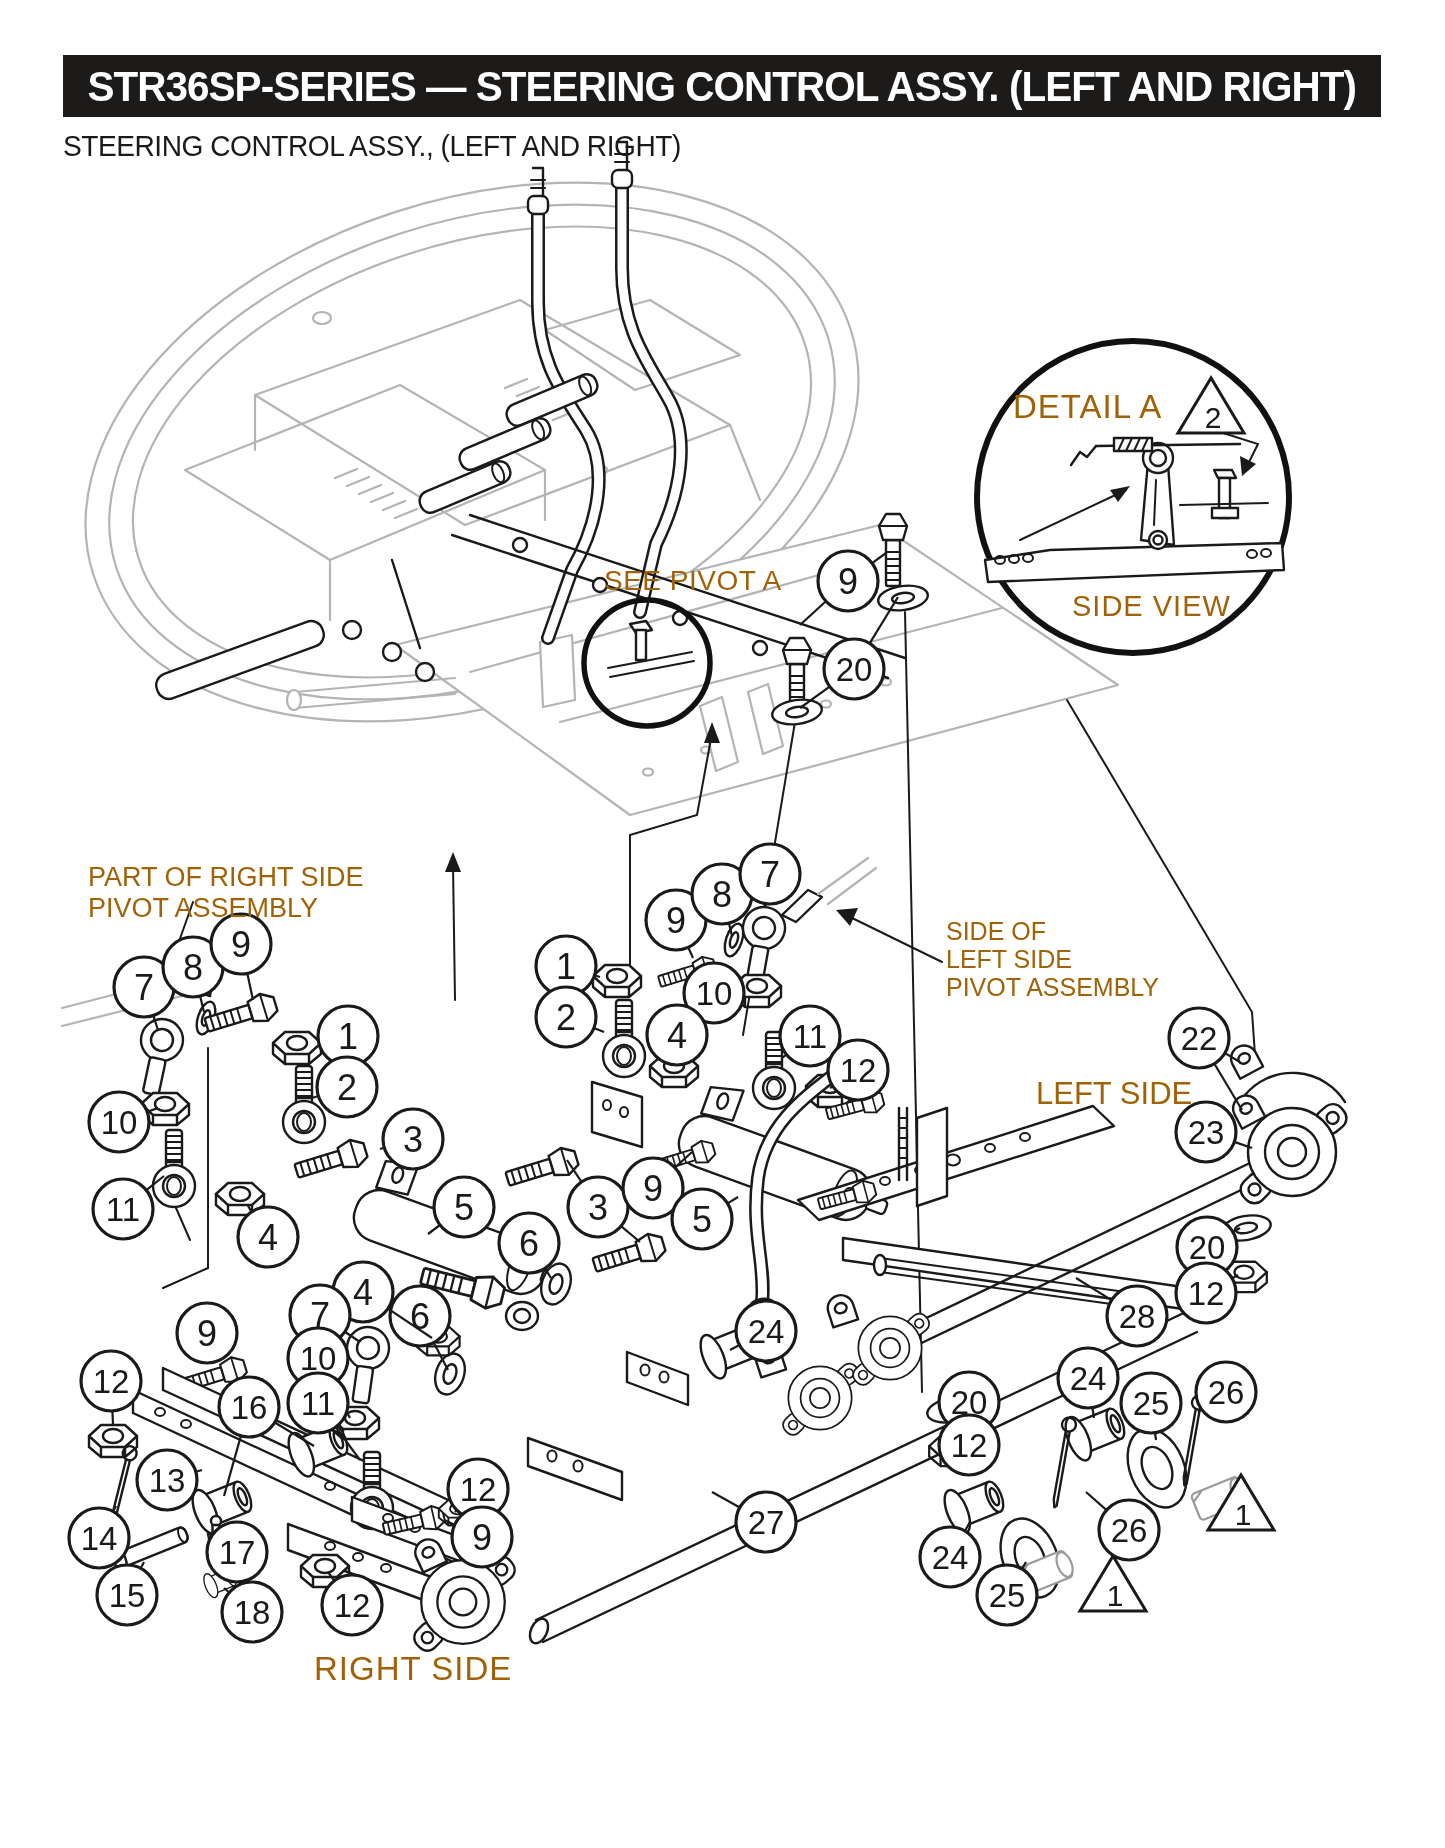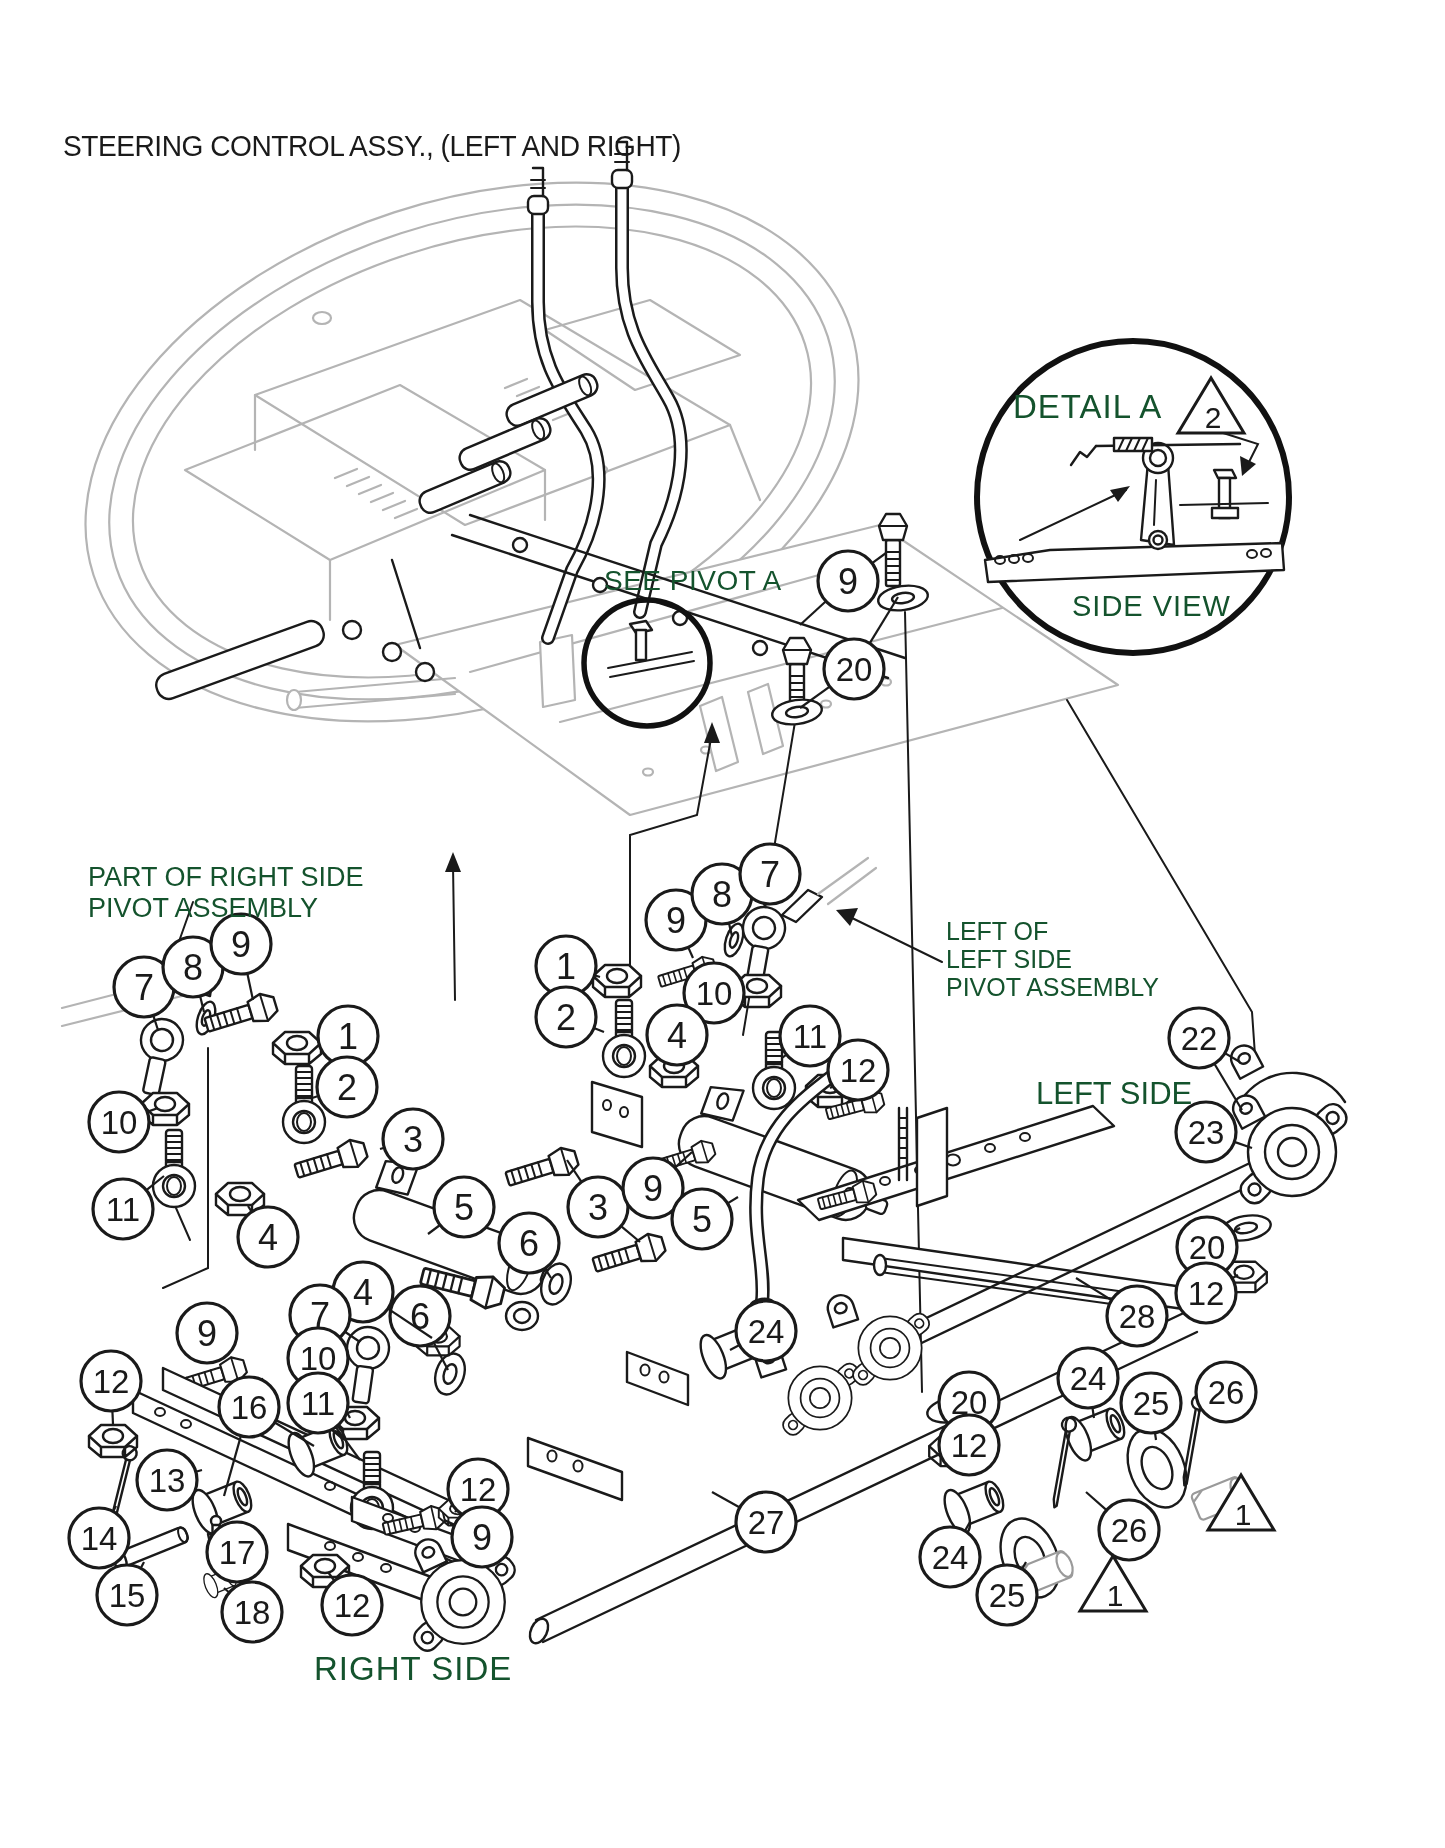--- a/index.html
+++ b/index.html
@@ -6,21 +6,21 @@
   .page{position:relative;width:1445px;height:1848px;background:#ffffff;margin:0 auto;
         font-family:"Liberation Sans", sans-serif;overflow:hidden;}
   .header-bar{position:absolute;left:63px;top:55px;width:1318px;height:62px;background:#1d1b1a;
         display:flex;align-items:center;justify-content:center;}
   .header-bar span{color:#fff;font-size:43px;font-weight:bold;letter-spacing:-1px;
         transform:scaleX(.94);white-space:nowrap;}
   .subtitle{position:absolute;left:63px;top:130px;font-size:29px;color:#1a1a1a;
         letter-spacing:-.5px;transform:scaleX(.97);transform-origin:left;}
   .diagram{position:absolute;left:0;top:0;width:1445px;height:1848px;}
   .diagram svg{position:absolute;left:0;top:0;}
-  .lbl{position:absolute;color:#14532d;white-space:nowrap;}
+  .lbl{position:absolute;color:#a16207;white-space:nowrap;}
   .lbl-see{left:604px;top:565px;font-size:28px;letter-spacing:.5px;}
   .lbl-rpivot{left:88px;top:842px;font-size:27px;line-height:31px;margin-top:20px;}
   .lbl-lpivot{left:946px;top:917px;font-size:25px;line-height:28px;}
   .lbl-leftside{left:1036px;top:1076px;font-size:31px;}
   .lbl-rightside{left:314px;top:1650px;font-size:33px;letter-spacing:1px;}
   .lbl-detail{left:1013px;top:388px;font-size:33px;letter-spacing:1px;}
   .lbl-sideview{left:1072px;top:582px;font-size:29px;letter-spacing:1px;margin-top:8px;}
   
   .k{stroke:#1a1a1a;stroke-width:2.4;fill:none;stroke-linecap:round;stroke-linejoin:round}
   .kf{stroke:#1a1a1a;stroke-width:2.4;fill:#fff;stroke-linejoin:round}
@@ -36,20 +36,23 @@
   .callout text{fill:#1a1a1a;font-family:"Liberation Sans",sans-serif}
   .leader{stroke:#1a1a1a;stroke-width:2.2}
   .flag polygon{fill:#fff;stroke:#1a1a1a;stroke-width:3}
   .flag text{fill:#1a1a1a;font-family:"Liberation Sans",sans-serif}
 </style>
 </head>
 <body>
 
 <div class="page">
 
+  <div class="header-bar">
+    <span>STR36SP-SERIES — STEERING CONTROL ASSY. (LEFT AND RIGHT)</span>
+  </div>
   <div class="subtitle">STEERING CONTROL ASSY., (LEFT AND RIGHT)</div>
 
   <div class="diagram">
 
   <svg id="art" width="1445" height="1848" viewBox="0 0 1445 1848">
     <defs>
       <g id="s-nut">
         <polygon class="kf" points="-24,-4 -12,-15 12,-15 24,-4 12,7 -12,7"></polygon>
         <path class="k" d="M-24,-4 L-24,7 M24,-4 L24,7 M-12,7 L-12,17 M12,7 L12,17 M-24,7 L-12,17 L12,17 L24,7"></path>
         <ellipse class="kf" cx="0" cy="-4" rx="10" ry="7"></ellipse>
@@ -694,21 +697,21 @@
           <text x="1115" y="1606" text-anchor="middle" font-size="30">1</text>
         </g>
       </svg>
 
   <div class="lbl lbl-see">SEE PIVOT A</div>
   <div class="lbl lbl-rpivot">
     <div>PART OF RIGHT SIDE</div>
     <div>PIVOT ASSEMBLY</div>
   </div>
   <div class="lbl lbl-lpivot">
-    <div>LEFT OF</div>
+    <div>SIDE OF</div>
     <div>LEFT SIDE</div>
     <div>PIVOT ASSEMBLY</div>
   </div>
   <div class="lbl lbl-leftside">LEFT SIDE</div>
   <div class="lbl lbl-rightside">RIGHT SIDE</div>
   <div class="lbl lbl-detail">DETAIL A</div>
   <div class="lbl lbl-sideview">SIDE VIEW</div>
 
   </div>
 </div>

